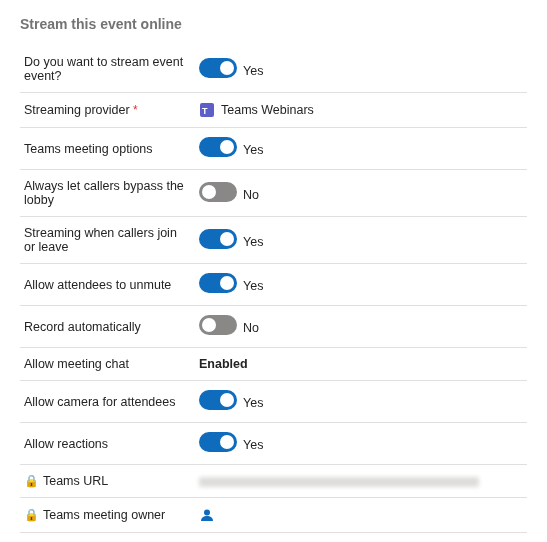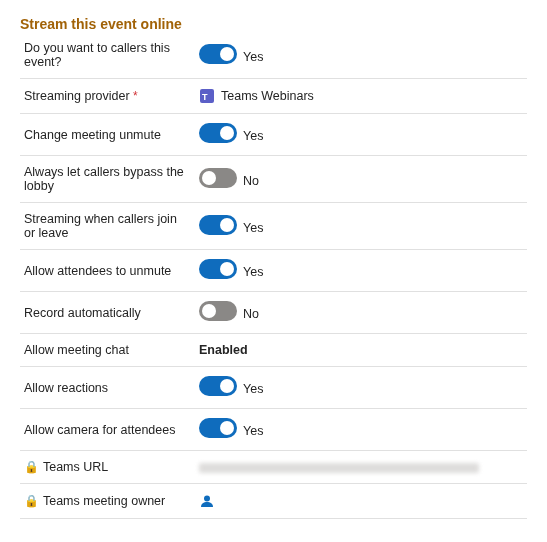--- a/index.html
+++ b/index.html
@@ -10,21 +10,22 @@
       background: #fff;
       width: 547px;
       min-height: 542px;
     }
     .page-container {
       padding: 16px 20px;
     }
     .page-title {
       font-size: 14px;
       font-weight: 600;
-      color: #a16207;
+      margin-bottom: 14px;
+      color: #737373;
     }
     .settings-table {
       width: 100%;
       border-collapse: collapse;
     }
     .settings-table tr {
       border-bottom: 1px solid #e0e0e0;
     }
     .settings-table td {
       padding: 9px 4px;
@@ -125,21 +126,21 @@
 </head>
 <body>
 
 <div class="page-container">
   <div class="page-title">Stream this event online</div>
 
   <table class="settings-table">
     <tbody>
 
       <tr>
-        <td class="label-cell">Do you want to callers this event?</td>
+        <td class="label-cell">Do you want to stream event event?</td>
         <td class="value-cell">
           <div class="toggle">
             <div class="toggle-track on">
               <div class="toggle-thumb"></div>
             </div>
             <span class="toggle-label">Yes</span>
           </div>
         </td>
       </tr>
 
@@ -153,21 +154,21 @@
             <svg class="provider-icon" viewBox="0 0 16 16" fill="none" xmlns="http://www.w3.org/2000/svg">
               <rect x="1" y="1" width="14" height="14" rx="2" fill="#5b5fc7"></rect>
               <text x="3" y="12" font-size="9" fill="white" font-family="Arial" font-weight="bold">T</text>
             </svg>
             <span>Teams Webinars</span>
           </div>
         </td>
       </tr>
 
       <tr>
-        <td class="label-cell">Change meeting unmute</td>
+        <td class="label-cell">Teams meeting options</td>
         <td class="value-cell">
           <div class="toggle">
             <div class="toggle-track on">
               <div class="toggle-thumb"></div>
             </div>
             <span class="toggle-label">Yes</span>
           </div>
         </td>
       </tr>
 
@@ -221,33 +222,33 @@
       </tr>
 
       <tr>
         <td class="label-cell">Allow meeting chat</td>
         <td class="value-cell">
           <span class="bold-value">Enabled</span>
         </td>
       </tr>
 
       <tr>
+        <td class="label-cell">Allow camera for attendees</td>
+        <td class="value-cell">
+          <div class="toggle">
+            <div class="toggle-track on">
+              <div class="toggle-thumb"></div>
+            </div>
+            <span class="toggle-label">Yes</span>
+          </div>
+        </td>
+      </tr>
+
+      <tr>
         <td class="label-cell">Allow reactions</td>
-        <td class="value-cell">
-          <div class="toggle">
-            <div class="toggle-track on">
-              <div class="toggle-thumb"></div>
-            </div>
-            <span class="toggle-label">Yes</span>
-          </div>
-        </td>
-      </tr>
-
-      <tr>
-        <td class="label-cell">Allow camera for attendees</td>
         <td class="value-cell">
           <div class="toggle">
             <div class="toggle-track on">
               <div class="toggle-thumb"></div>
             </div>
             <span class="toggle-label">Yes</span>
           </div>
         </td>
       </tr>
 

